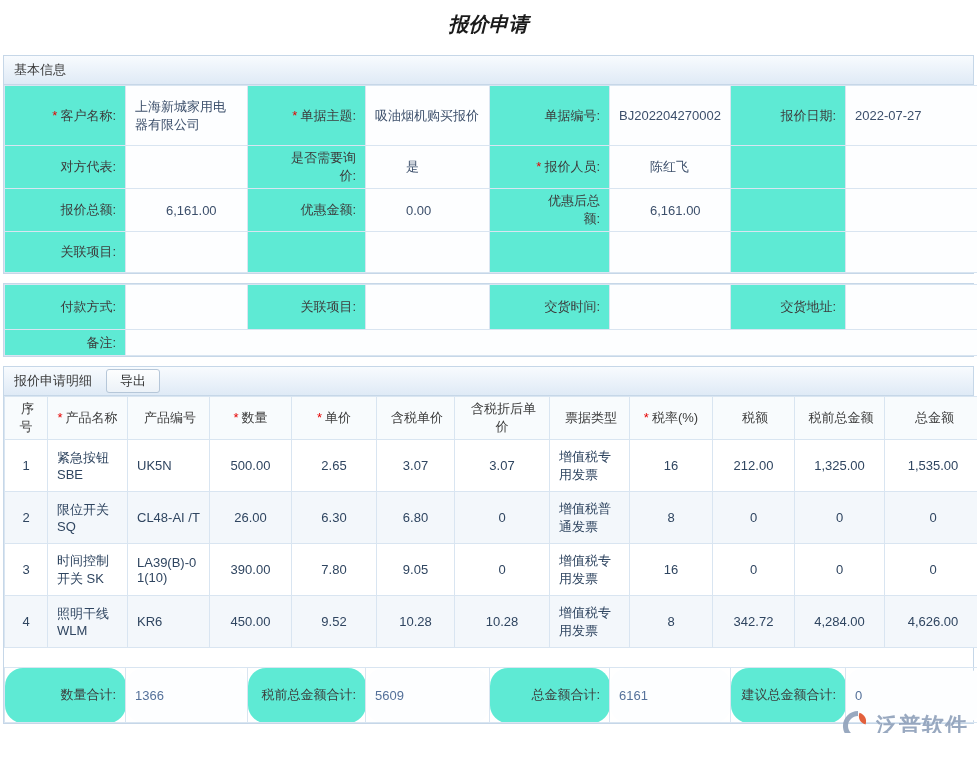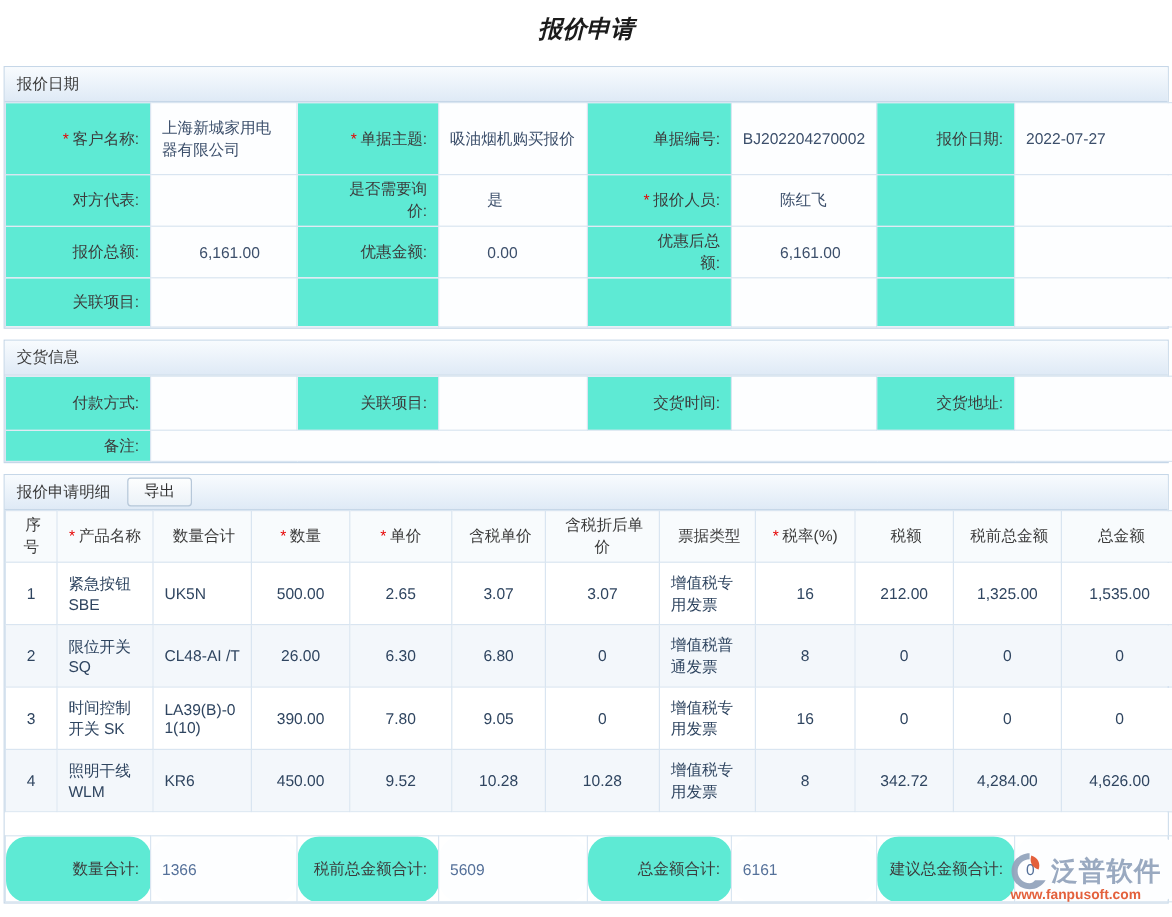--- a/index.html
+++ b/index.html
@@ -34,21 +34,21 @@
     background:#f8fbfd; font-weight:normal; text-align:center; height:41px;
     color:#3c3c3c;
   }
   .detail-table td { height:52px; text-align:center; color:#2f4560; background:#fff; }
   .detail-table tr:nth-child(even) td { background:#f3f7fb; }
   .detail-table td.c-left { text-align:left; }
   .btn {
     display:inline-block; border:1px solid #b6c7d9; border-radius:3px;
     background:linear-gradient(#fdfefe,#ecf2f8); color:#333;
     font-size:13px; padding:3px 13px; line-height:16px; cursor:pointer;
-    font-family:Liberation Mono, monospace;
+    font-family:Liberation Serif, serif;
   }
   .spacer { height:19px; background:#fff; }
   .summary-table td { height:55px;border-radius:18px; }
   .summary-table .val { color:#55719a; }
   
   .watermark {
     position:absolute; left:842px; top:710px; width:132px;
     opacity:.93; pointer-events:none;
   }
   .wm-row { display:flex; align-items:center; }
@@ -61,21 +61,21 @@
     margin-top:-2px; white-space:nowrap;
   }
 </style>
 </head>
 <body>
 
 <div class="page-title">报价申请</div>
 
 <div class="panel">
   <div class="section-header">
-    <span>报价日期</span>
+    <span>基本信息</span>
   </div>
   <table>
     <colgroup>
       <col style="width:121px">
         <col style="width:122px">
         <col style="width:118px">
         <col style="width:124px">
       <col style="width:120px">
         <col style="width:121px">
         <col style="width:115px">
@@ -120,23 +120,20 @@
       <td class="lbl"><span></span></td>
       <td class="val"></td>
       <td class="lbl"><span></span></td>
       <td class="val"></td>
     </tr>
   </tbody>
     </table>
 </div>
 
 <div class="panel">
-  <div class="section-header">
-    <span>交货信息</span>
-  </div>
   <table>
     <colgroup>
       <col style="width:121px">
         <col style="width:122px">
         <col style="width:118px">
         <col style="width:124px">
       <col style="width:120px">
         <col style="width:121px">
         <col style="width:115px">
         <col style="width:136px">
@@ -177,21 +174,21 @@
         <col style="width:80px">
       <col style="width:83px">
         <col style="width:82px">
         <col style="width:90px">
         <col style="width:97px">
     </colgroup>
     <thead>
       <tr>
         <th><span class="req"></span><span>序号</span></th>
         <th><span class="req">*</span><span>产品名称</span></th>
-        <th><span class="req"></span><span>数量合计</span></th>
+        <th><span class="req"></span><span>产品编号</span></th>
         <th><span class="req">*</span><span>数量</span></th>
         <th><span class="req">*</span><span>单价</span></th>
         <th><span class="req"></span><span>含税单价</span></th>
         <th><span class="req"></span><span>含税折后单价</span></th>
         <th><span class="req"></span><span>票据类型</span></th>
         <th><span class="req">*</span><span>税率(%)</span></th>
         <th><span class="req"></span><span>税额</span></th>
         <th><span class="req"></span><span>税前总金额</span></th>
         <th><span class="req"></span><span>总金额</span></th>
       </tr>

